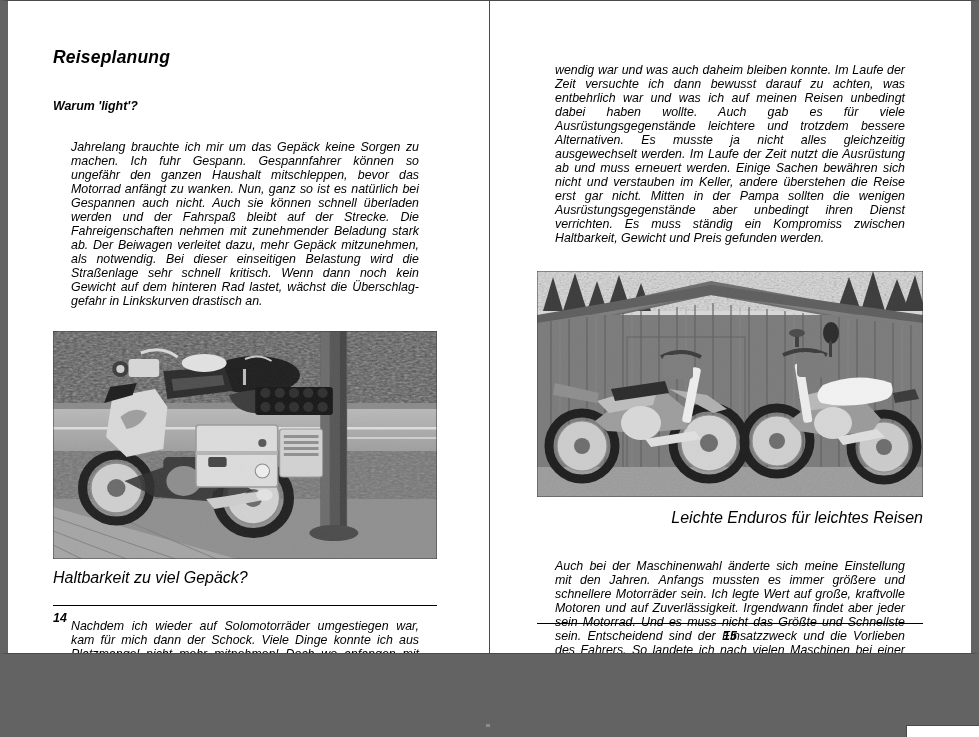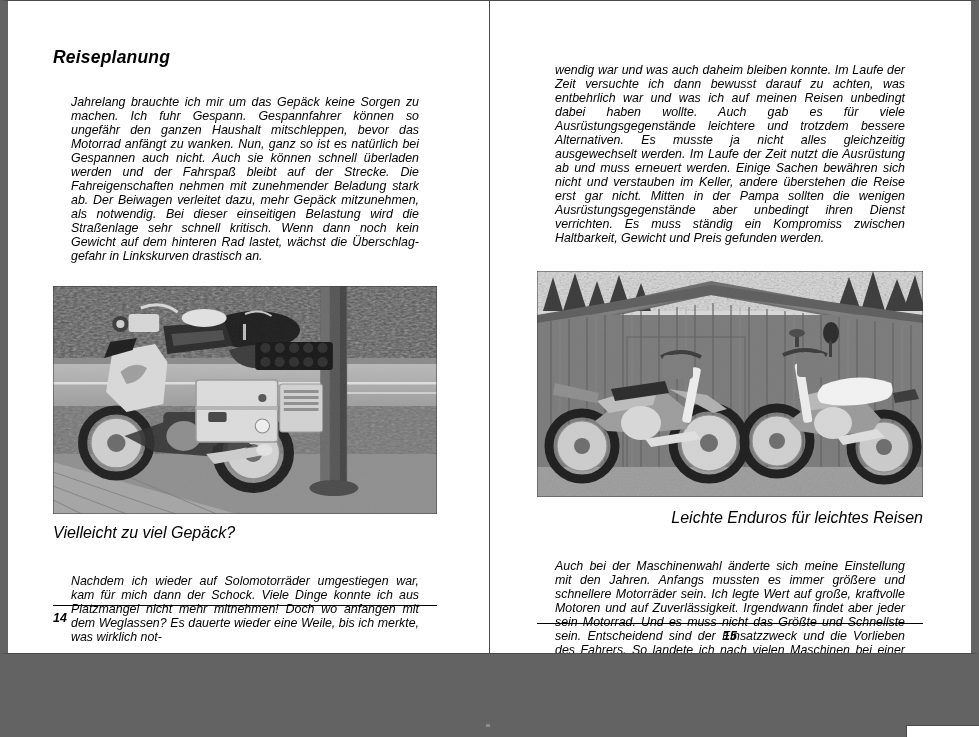--- a/index.html
+++ b/index.html
@@ -166,20 +166,21 @@
 
 <div id="viewer">
 
   <div class="spread">
 
     <div class="page left">
       <div class="page-inner">
 
         <h1 class="chapter-title">Reiseplanung</h1>
 
+        <h2 class="sub-title">Warum 'light'?</h2>
 
         <p class="body first">Jahrelang brauchte ich mir um das Gepäck keine Sorgen zu ma­chen. Ich fuhr Gespann. Gespannfahrer können so ungefähr den ganzen Haushalt mitschleppen, bevor das Motorrad anfängt zu wanken. Nun, ganz so ist es natürlich bei Gespannen auch nicht. Auch sie können schnell überladen werden und der Fahrspaß bleibt auf der Strecke. Die Fahreigenschaften nehmen mit zunehmen­der Beladung stark ab. Der Beiwagen verleitet dazu, mehr Ge­päck mitzunehmen, als notwendig. Bei dieser einseitigen Belas­tung wird die Straßenlage sehr schnell kritisch. Wenn dann noch kein Gewicht auf dem hinteren Rad lastet, wächst die Überschlag­gefahr in Linkskurven drastisch an.</p>
 
         <figure>
           <div class="photo photo-1">
             <svg viewBox="0 0 376 228" preserveAspectRatio="none" role="img">
               <defs>
                 <linearGradient id="skyL" x1="0" y1="0" x2="0" y2="1">
                   <stop offset="0%" stop-color="#5d5d5d"></stop>
                   <stop offset="100%" stop-color="#717171"></stop>
@@ -287,21 +288,21 @@
                   <circle cx="222" cy="76" r="5"></circle>
                 <circle cx="236" cy="76" r="5"></circle>
                   <circle cx="250" cy="76" r="5"></circle>
                 <circle cx="264" cy="76" r="5"></circle>
               </g>
 
               <rect x="0" y="0" width="376" height="228" filter="url(#grainL)" opacity="0.25" fill="none"></rect>
               <rect x="0" y="0" width="376" height="228" fill="none" stroke="#3d3d3d" stroke-width="1"></rect>
             </svg>
           </div>
-          <figcaption class="caption caption-1">Vielleicht zu viel Gepäck?</figcaption>
+          <figcaption class="caption caption-1">Haltbarkeit zu viel Gepäck?</figcaption>
         </figure>
 
         <div class="gap-after-para"></div>
 
         <p class="body">Nachdem ich wieder auf Solomotorräder umgestiegen war, kam für mich dann der Schock. Viele Dinge konnte ich aus Platzmangel nicht mehr mitnehmen! Doch wo anfangen mit dem Weglassen? Es dauerte wieder eine Weile, bis ich  merkte, was wirklich not-</p>
 
         <div class="footer">
           <div class="footer-rule"></div>
           <div class="folio left-align">14</div>
         </div>

